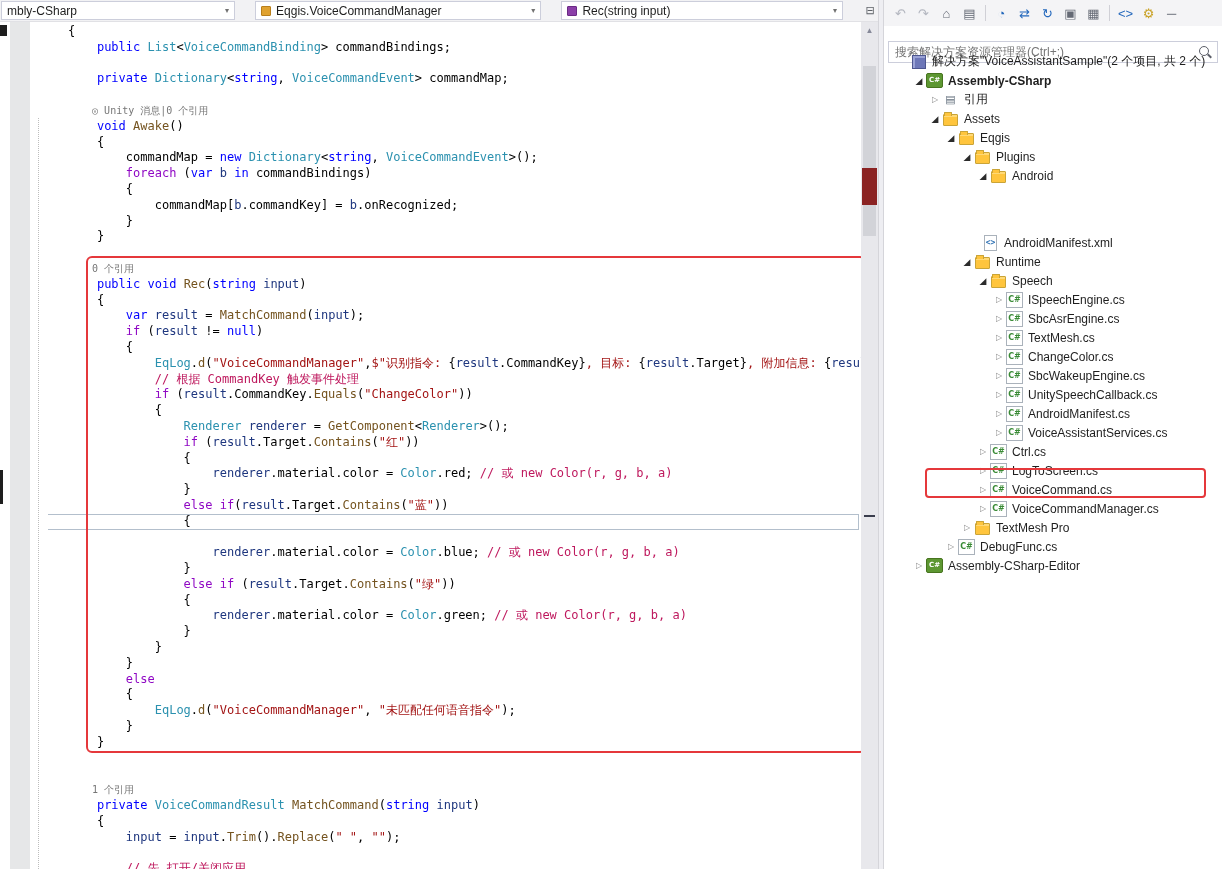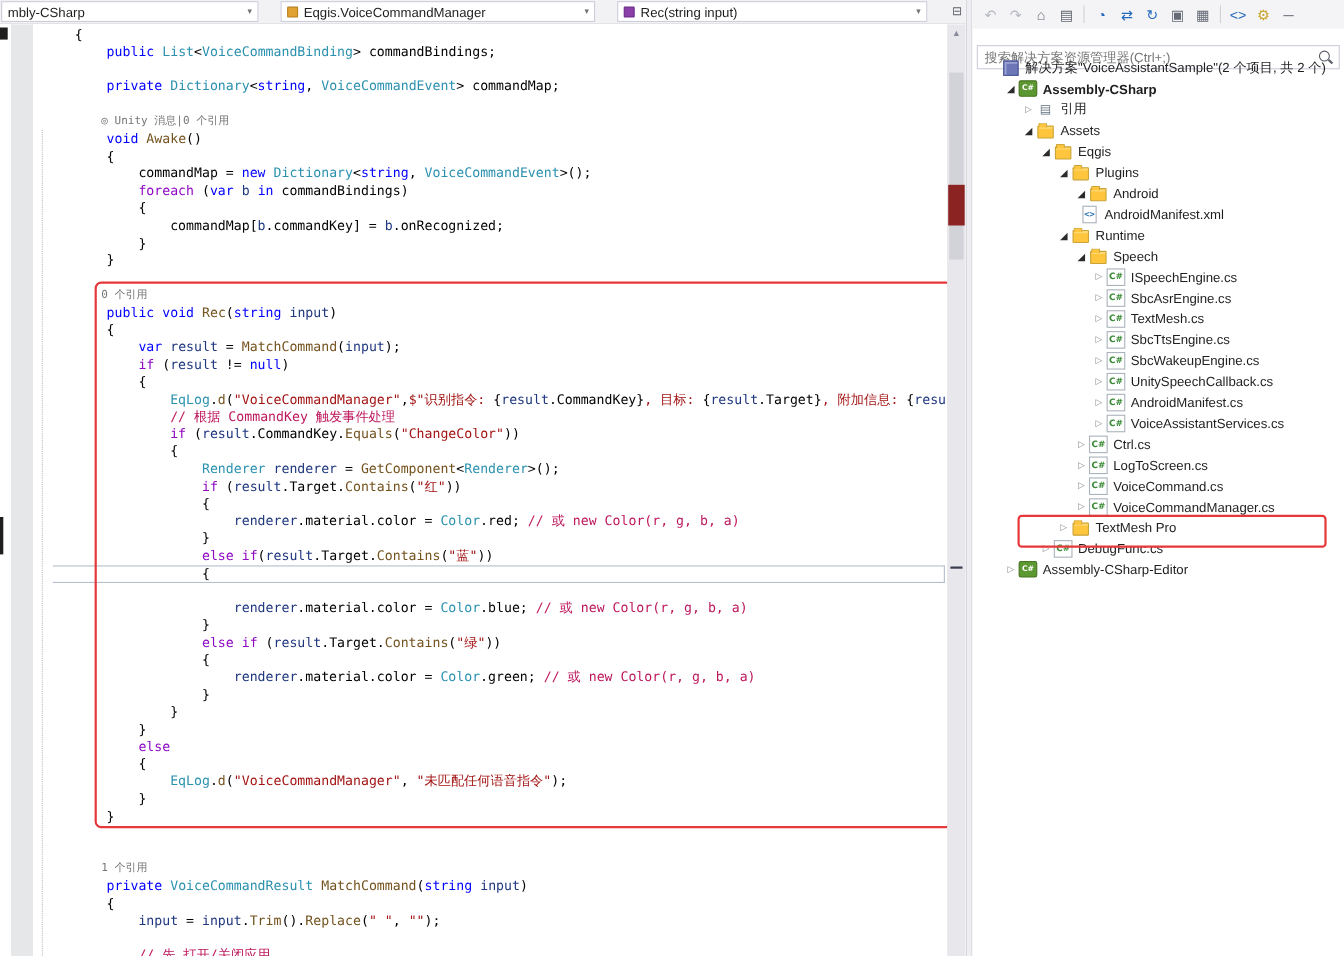--- a/index.html
+++ b/index.html
@@ -169,21 +169,21 @@
         <div class="trow" style="padding-left: 76px;">
           <span class="arrow expanded">◢</span>
           <span class="ic ic-folder"></span>
           <span class="lbl">Plugins</span>
         </div>
         <div class="trow" style="padding-left: 92px;">
           <span class="arrow expanded">◢</span>
           <span class="ic ic-folder"></span>
           <span class="lbl">Android</span>
         </div>
-        <div class="trow" style="padding-left: 84px;">
+        <div class="trow" style="padding-left: 84px; margin-top: 48px;">
           <span class="arrow none"></span>
           <span class="ic ic-xml"></span>
           <span class="lbl">AndroidManifest.xml</span>
         </div>
         <div class="trow" style="padding-left: 76px;">
           <span class="arrow expanded">◢</span>
           <span class="ic ic-folder"></span>
           <span class="lbl">Runtime</span>
         </div>
         <div class="trow" style="padding-left: 92px;">
@@ -202,21 +202,21 @@
           <span class="lbl">SbcAsrEngine.cs</span>
         </div>
         <div class="trow" style="padding-left: 108px;">
           <span class="arrow collapsed">▷</span>
           <span class="ic ic-cs"></span>
           <span class="lbl">TextMesh.cs</span>
         </div>
         <div class="trow" style="padding-left: 108px;">
           <span class="arrow collapsed">▷</span>
           <span class="ic ic-cs"></span>
-          <span class="lbl">SbcTtsEngine.cs</span>
+          <span class="lbl">ChangeColor.cs</span>
         </div>
         <div class="trow" style="padding-left: 108px;">
           <span class="arrow collapsed">▷</span>
           <span class="ic ic-cs"></span>
           <span class="lbl">SbcWakeupEngine.cs</span>
         </div>
         <div class="trow" style="padding-left: 108px;">
           <span class="arrow collapsed">▷</span>
           <span class="ic ic-cs"></span>
           <span class="lbl">UnitySpeechCallback.cs</span>

